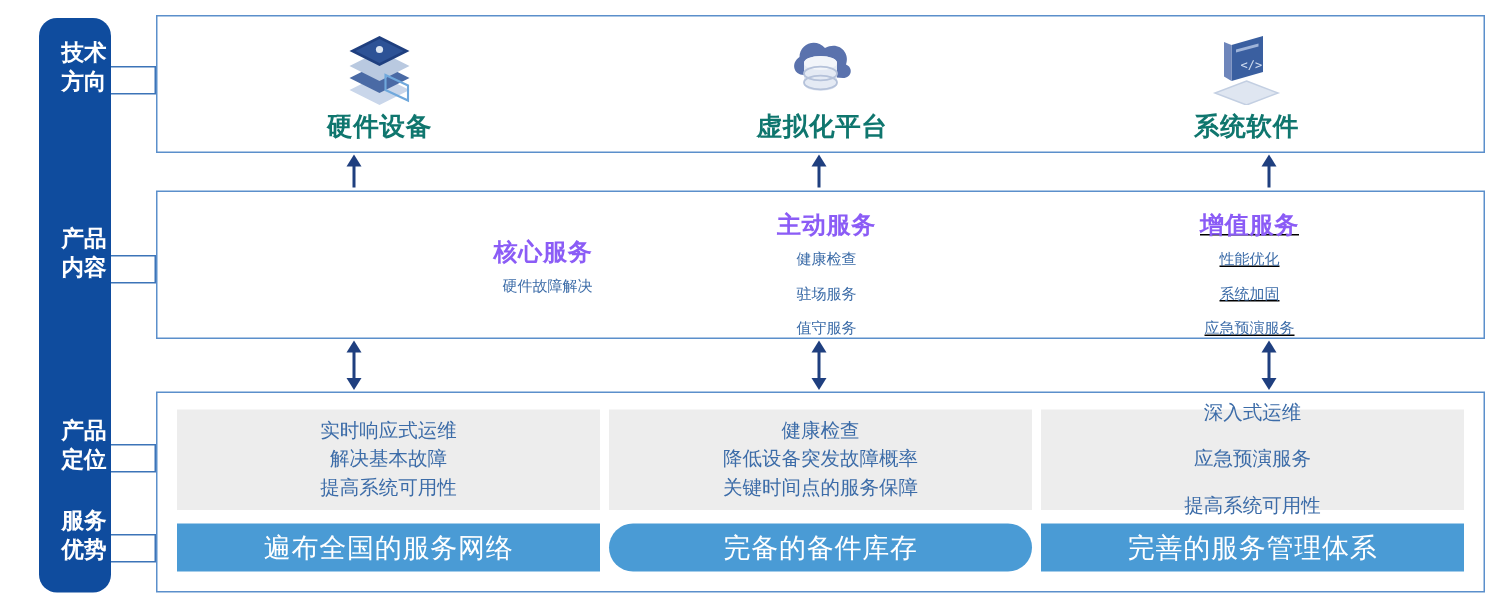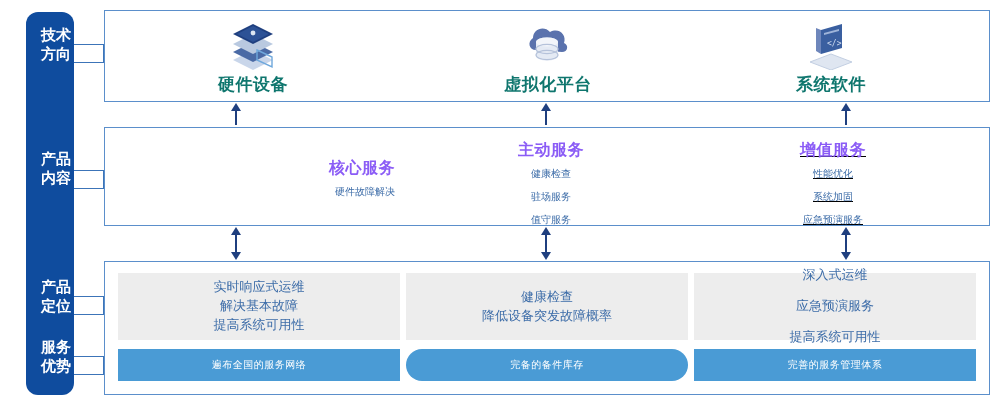--- a/index.html
+++ b/index.html
@@ -129,21 +129,21 @@
     position: absolute;
     top: 87px;
     width: 282px;
     height: 32px;
     background: #4A9BD5;
     display: flex;
     align-items: center;
     justify-content: center;
   }
   .adv-label {
-    font-size: 10px;
+    font-size: 18px;
     color: #ffffff;
     letter-spacing: 0.5px;
   }
 
   
   .arrow { position: absolute; }
   .arrow-stem {
     position: absolute;
     left: 50%;
     margin-left: -1px;
@@ -302,20 +302,21 @@
 
     <div class="pos-card" style="left:13px;">
       <div class="pos-line">实时响应式运维</div>
       <div class="pos-line">解决基本故障</div>
       <div class="pos-line">提高系统可用性</div>
     </div>
 
     <div class="pos-card" style="left:301px;">
       <div class="pos-line">健康检查</div>
       <div class="pos-line">降低设备突发故障概率</div>
+      <div class="pos-line">关键时间点的服务保障</div>
     </div>
 
     <div class="pos-card" style="left:589px;gap:12px;">
       <div class="pos-line">深入式运维</div>
       <div class="pos-line">应急预演服务</div>
       <div class="pos-line">提高系统可用性</div>
     </div>
 
     <div class="adv-bar" style="left:13px;">
       <span class="adv-label">遍布全国的服务网络</span>

